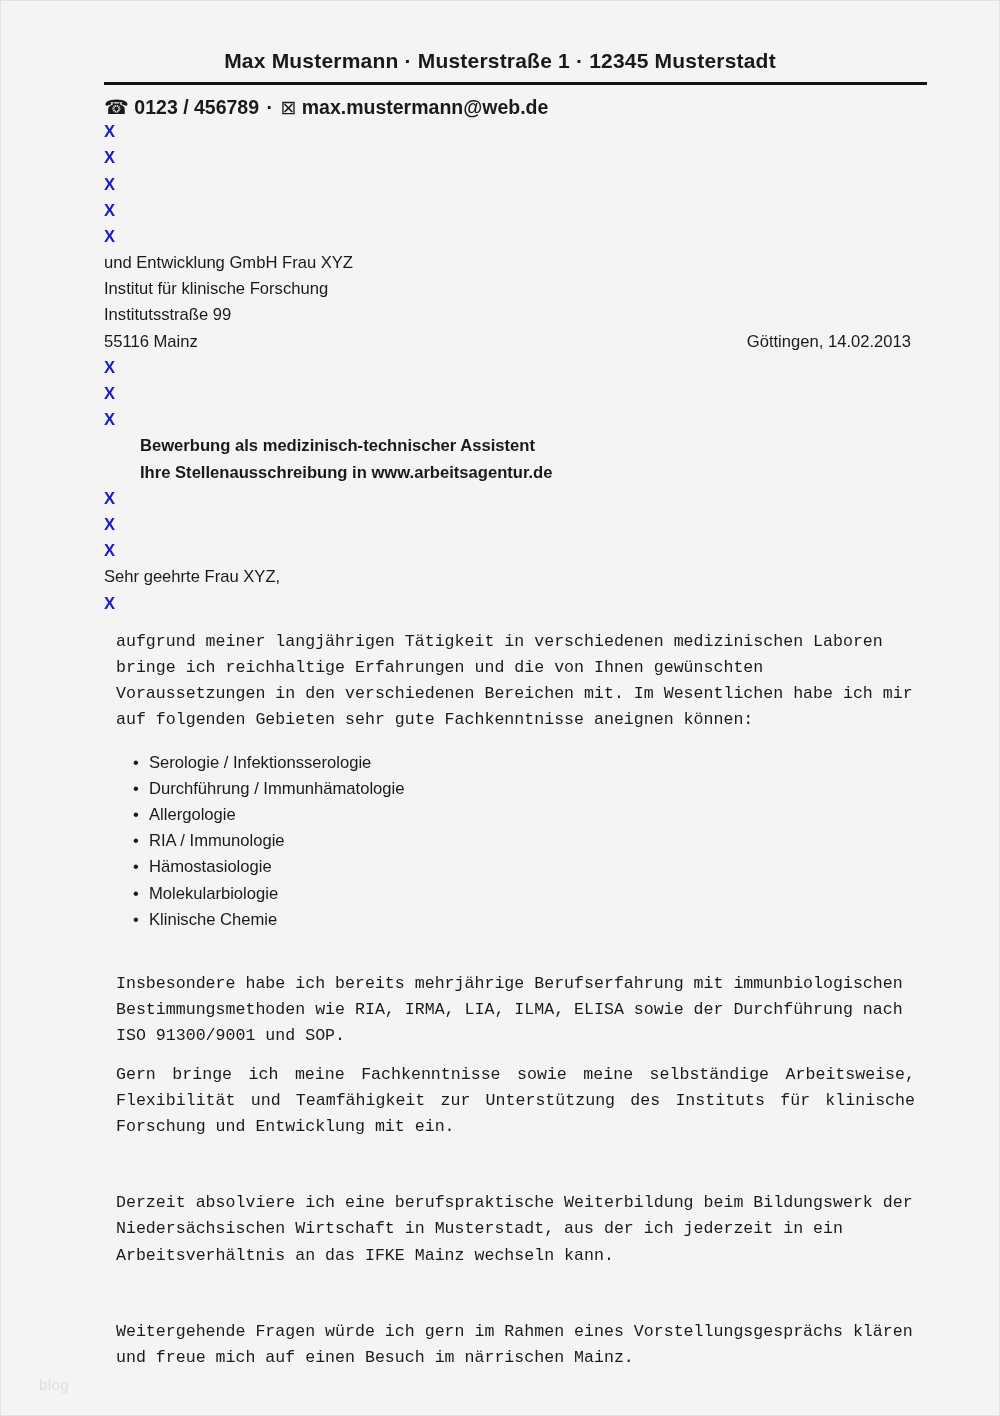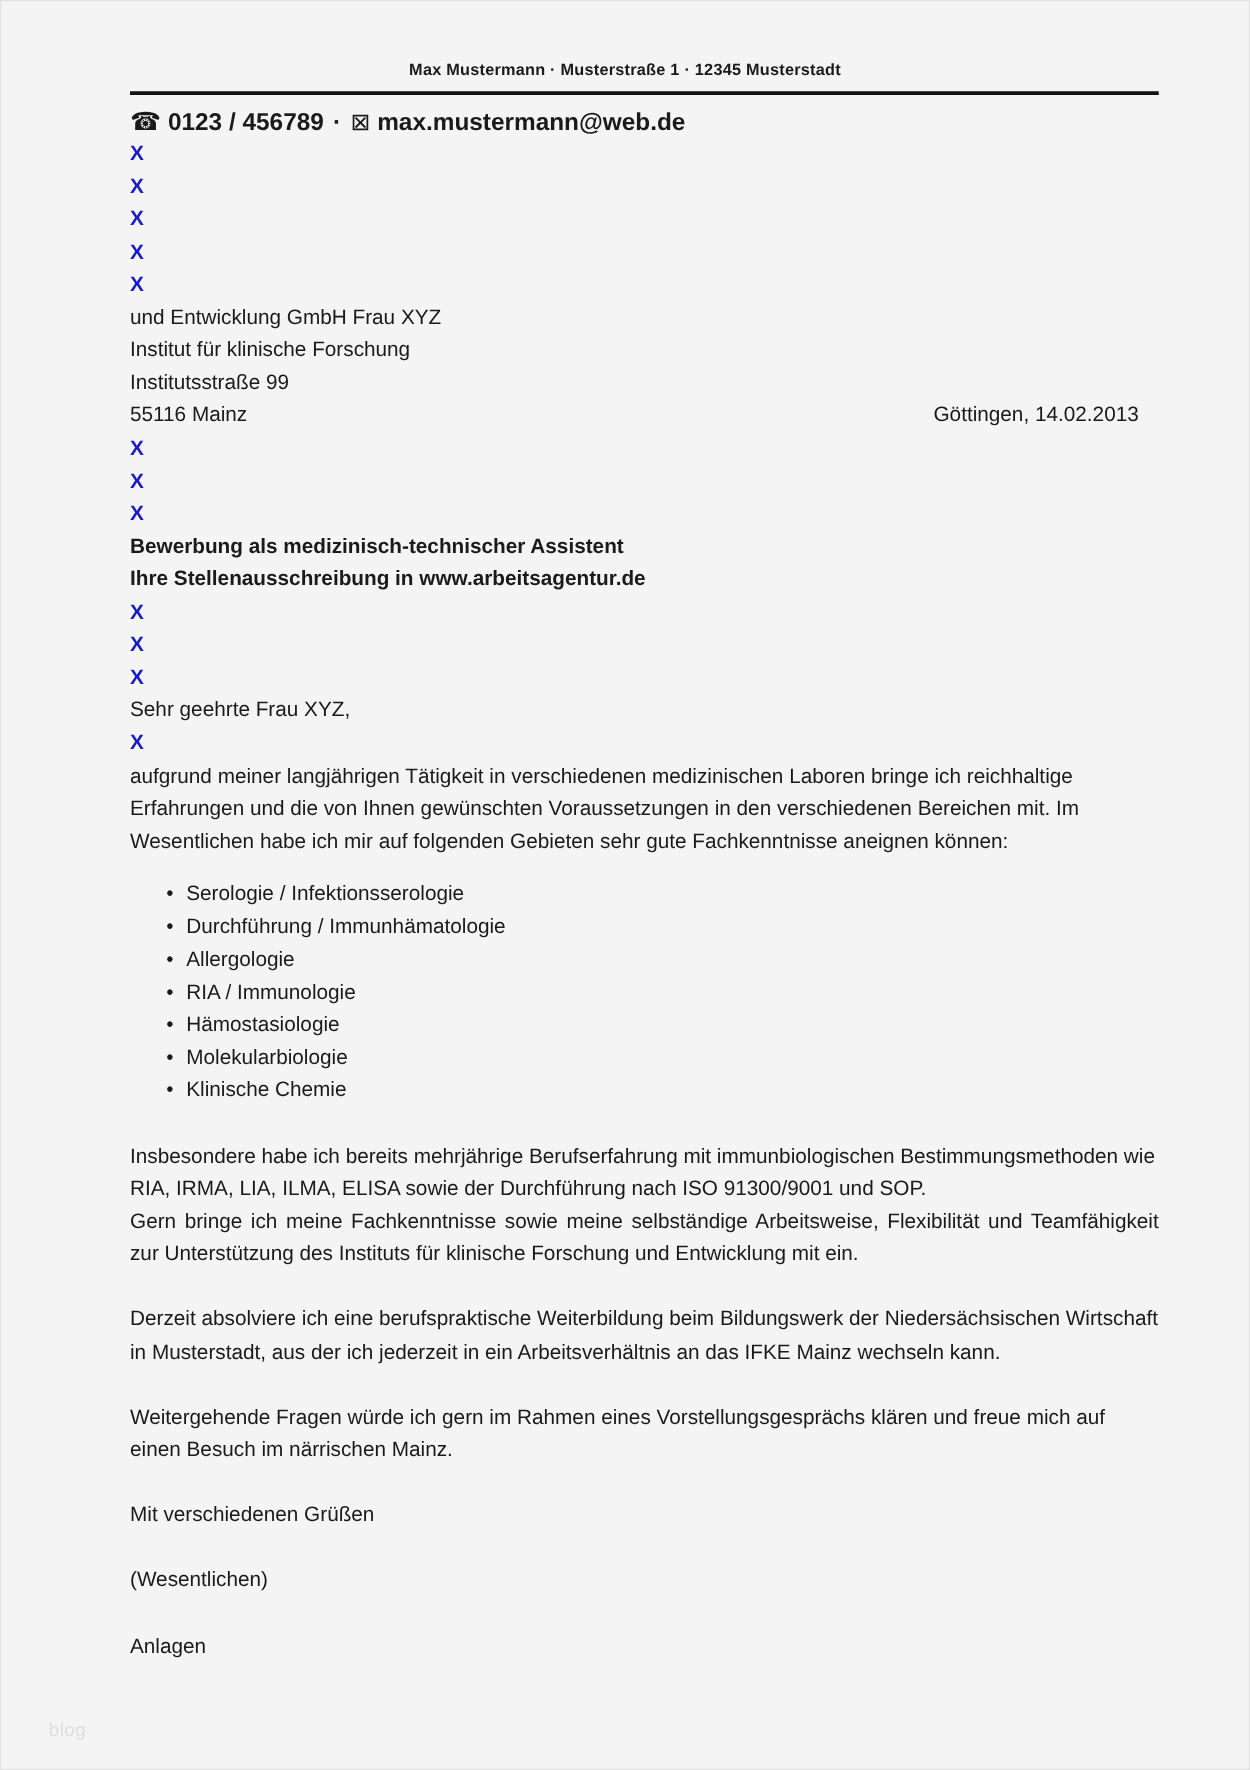--- a/index.html
+++ b/index.html
@@ -26,21 +26,21 @@
     box-sizing: border-box;
     padding: 0;
   }
 
   
   .letterhead {
     padding-top: 48px;
   }
   .letterhead-name {
     text-align: center;
-    font-size: 13px;
+    font-size: 21px;
     font-weight: bold;
     letter-spacing: 0.2px;
     line-height: 1.15;
     margin: 0 103px 0 103px;
     white-space: nowrap;
   }
   .letterhead-rule {
     height: 3px;
     background: #121212;
     margin: 9px 72px 0 103px;
@@ -88,25 +88,27 @@
   .date-row .date-val {
     position: absolute;
     right: 16px;
     top: 0;
     white-space: nowrap;
   }
 
   .subject {
     font-weight: bold;
     line-height: 26.2px;
+    margin-left: 36px;
   }
 
   .para {
-    margin: 0;
-    line-height: 26.2px;
+    margin: 12px;
+    line-height: 26.2px;
+    font-family: Liberation Mono, monospace;
   }
   .para.justify { text-align: justify; }
 
   .bullets {
     list-style: none;
     margin: 16px 0 0 0;
     padding: 0;
   }
   .bullets li {
     position: relative;

